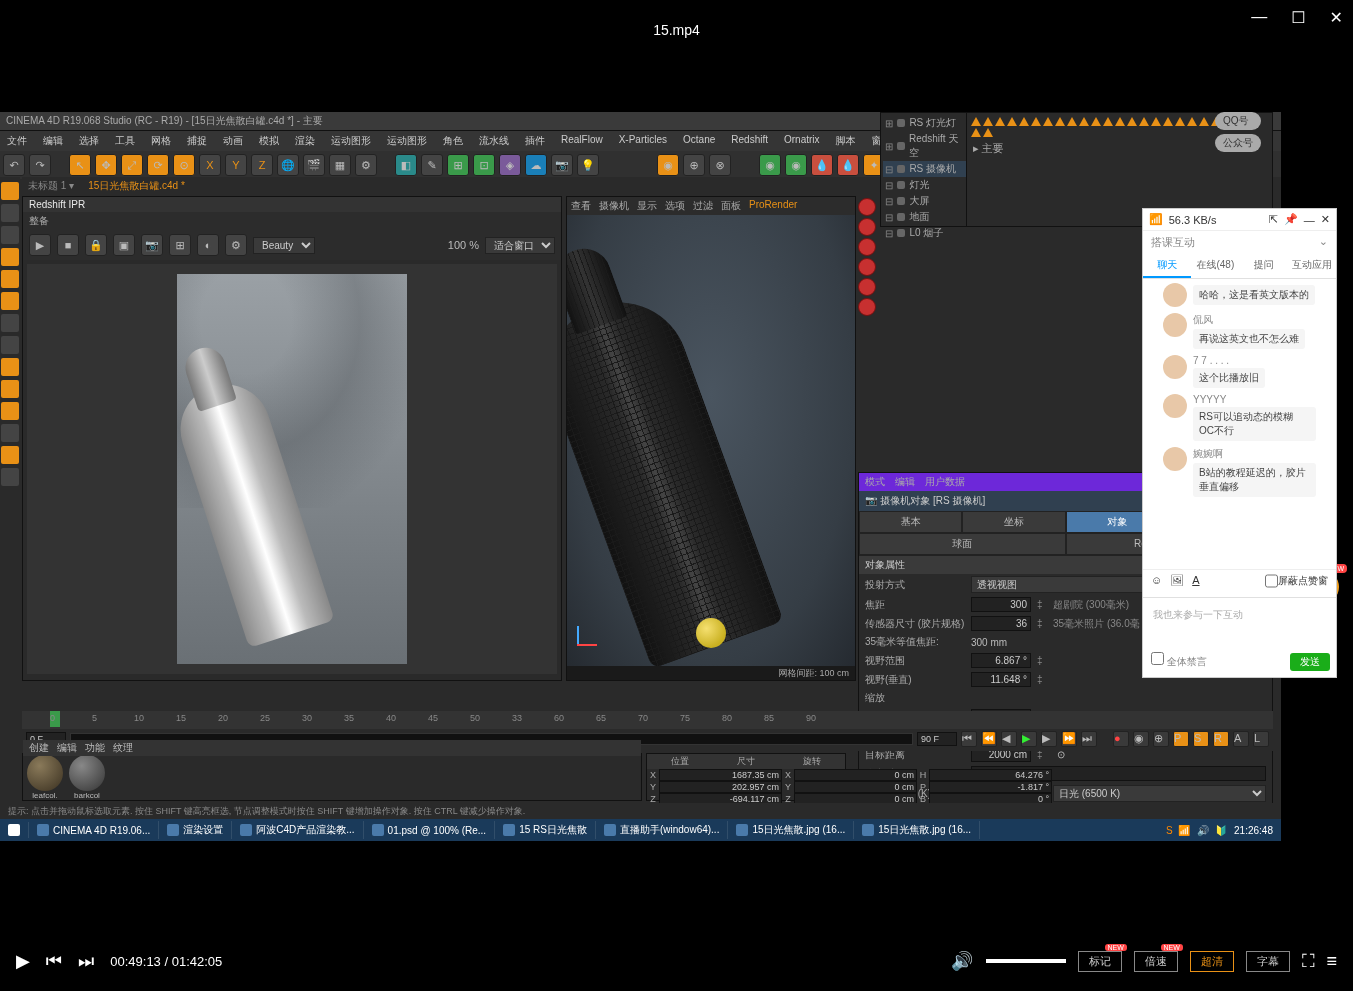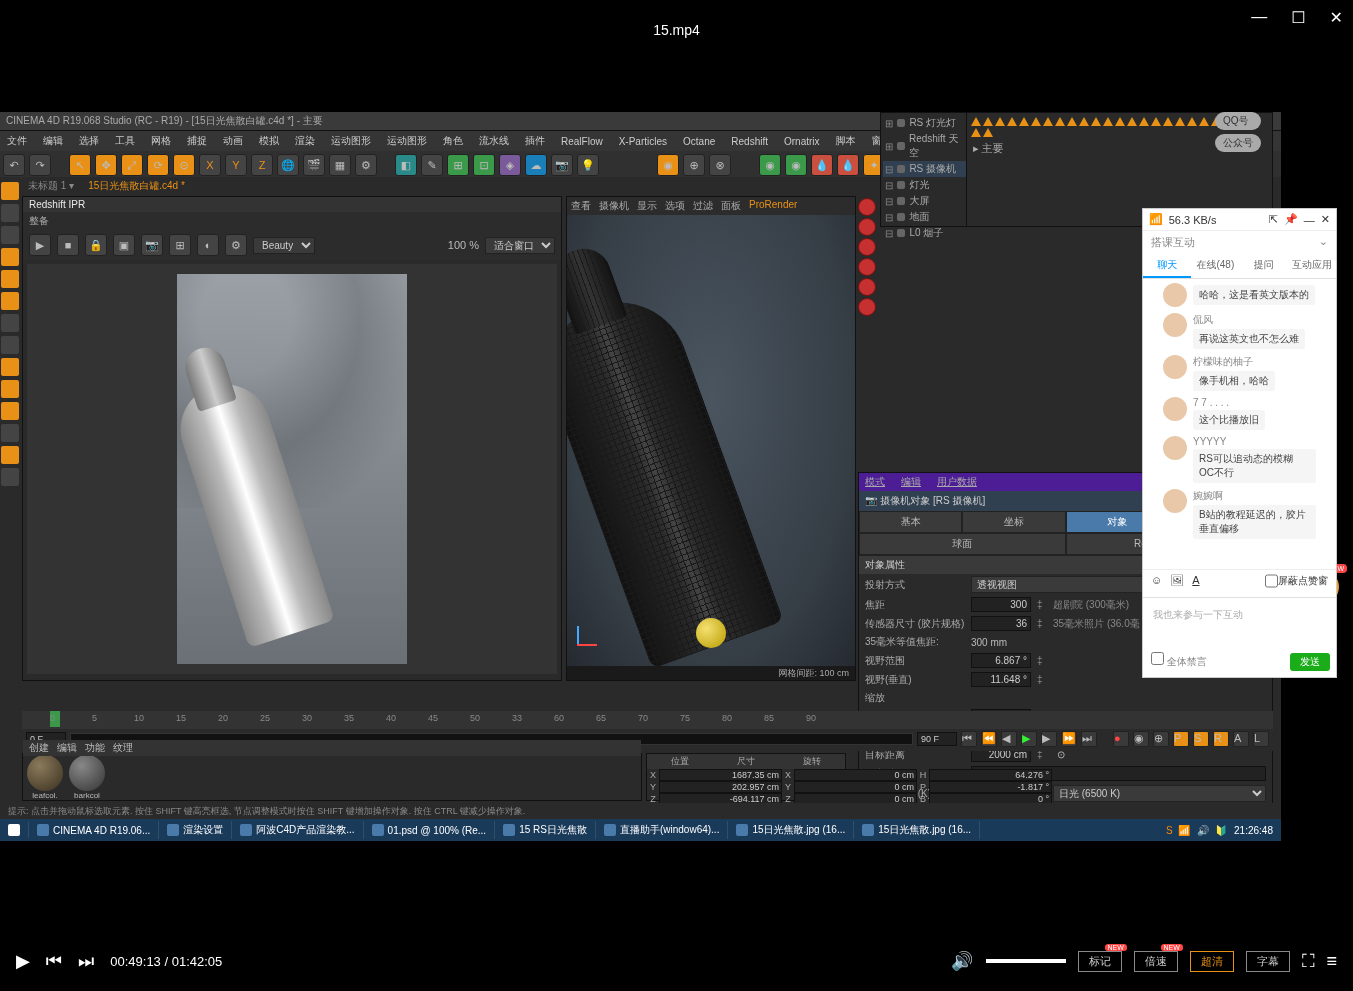--- a/index.html
+++ b/index.html
@@ -3,21 +3,21 @@
 <meta charset="utf-8">
 <style>
 * { margin:0; padding:0; box-sizing:border-box; }
 body { background:#000; font-family:"Microsoft YaHei",Arial,sans-serif; font-size:11px; color:#bbb; overflow:hidden; width:1353px; height:991px; position:relative; }
 .titlebar { position:absolute; top:0; left:0; right:0; height:60px; display:flex; align-items:center; justify-content:center; }
 .titlebar .title { color:#fff; font-size:14px; font-weight:500; }
 .titlebar .wincontrols { position:absolute; right:10px; top:8px; display:flex; gap:24px; color:#fff; font-size:16px; }
 .titlebar .wincontrols span { cursor:pointer; }
 .app { position:absolute; top:112px; left:0; right:72px; bottom:150px; background:#2a2a2a; }
 .app-title { background:#3a3a3a; color:#aaa; font-size:10px; padding:2px 6px; border-bottom:1px solid #111; }
-.menubar { background:#353535; padding:2px 4px; display:flex; gap:10px; font-size:10px; color:#ccc;align-items:center; }
+.menubar { background:#353535; padding:2px 4px; display:flex; gap:10px; font-size:10px; color:#ccc; }
 .menubar span { cursor:pointer; padding:1px 3px; }
 .toolbar { background:#303030; padding:3px; display:flex; gap:4px; align-items:center; }
 .tool-icon { width:22px; height:22px; background:#444; border:1px solid #222; border-radius:3px; display:inline-flex; align-items:center; justify-content:center; cursor:pointer; }
 .tool-icon.orange { background:#e99116; }
 .tool-icon.blue { background:#1a7fb8; }
 .tool-icon.green { background:#3a9a4a; }
 .tool-icon.red { background:#c94f3e; }
 .tool-icon.teal { background:#2a8a8a; }
 .tool-icon.purple { background:#7a5a9a; }
 .left-tools { position:absolute; left:0; top:65px; width:20px; bottom:0; background:#2a2a2a; display:flex; flex-direction:column; gap:2px; padding-top:4px; }
@@ -50,21 +50,21 @@
 .vp-footer { position:absolute; bottom:0; right:6px; font-size:9px; color:#aaa; }
 .red-circles { position:absolute; top:86px; left:858px; display:flex; flex-direction:column; gap:2px; }
 .red-circles div { width:18px; height:18px; background:#c73030; border:1px solid #711; border-radius:50%; cursor:pointer; }
 .obj-panel { position:absolute; top:132px; left:880px; width:180px; height:70px; background:#2a2a2a; border:1px solid #111; font-size:10px; color:#aaa; padding:2px; }
 .obj-row { display:flex; align-items:center; gap:4px; padding:1px 2px; }
 .obj-row .dot { width:8px; height:8px; background:#666; border-radius:2px; }
 .takes { position:absolute; top:132px; left:966px; right:8px; height:70px; background:#2a2a2a; border:1px solid #111; }
 .take-triangles { padding:4px; display:flex; gap:2px; flex-wrap:wrap; }
 .take-triangles span { width:0; height:0; border-left:5px solid transparent; border-right:5px solid transparent; border-bottom:9px solid #e99116; }
 .attr-panel { position:absolute; top:360px; left:858px; right:8px; bottom:22px; background:#2a2a2a; border:1px solid #111; font-size:10px; }
-.attr-header { background:#4c1d95; padding:2px 6px; display:flex; gap:16px; color:#aaa;text-decoration:underline; }
+.attr-header { background:#6d28d9; padding:2px 6px; display:flex; gap:10px; color:#aaa; }
 .attr-title { background:#304050; padding:3px 6px; color:#ccc; }
 .attr-tabs { display:flex; }
 .attr-tab { flex:1; padding:3px 4px; text-align:center; background:#3a3a3a; border:1px solid #222; cursor:pointer; }
 .attr-tab.active { background:#4a7aaa; color:#fff; }
 .attr-section { background:#3a3a3a; padding:2px 6px; color:#ccc; border-top:1px solid #222; }
 .attr-row { display:flex; align-items:center; padding:2px 6px; gap:6px; }
 .attr-row label { width:100px; color:#aaa; }
 .attr-row input { width:60px; background:#222; color:#ccc; border:1px solid #111; font-size:10px; padding:1px 3px; text-align:right; }
 .attr-row .spin { width:10px; color:#888; }
 .attr-row select { background:#3a3a3a; color:#ccc; border:1px solid #222; font-size:10px; padding:1px; flex:1; }
@@ -605,24 +605,20 @@
       <div class="chat-msg">
         <div class="av"></div>
         <div class="ct"><div class="tx">哈哈，这是看英文版本的</div></div>
       </div>
       <div class="chat-msg">
         <div class="av"></div>
         <div class="ct"><div class="nm">侃风</div><div class="tx">再说这英文也不怎么难</div></div>
       </div>
       <div class="chat-msg">
         <div class="av"></div>
-        <div class="ct"><div class="nm">柠檬味的柚子</div><div class="tx">像手机相，哈哈</div></div>
-      </div>
-      <div class="chat-msg">
-        <div class="av"></div>
         <div class="ct"><div class="nm">7 7 . . . .</div><div class="tx">这个比播放旧</div></div>
       </div>
       <div class="chat-msg">
         <div class="av"></div>
         <div class="ct"><div class="nm">YYYYY</div><div class="tx">RS可以追动态的模糊  OC不行</div></div>
       </div>
       <div class="chat-msg">
         <div class="av"></div>
         <div class="ct"><div class="nm">婉婉啊</div><div class="tx">B站的教程延迟的，胶片垂直偏移</div></div>
       </div>

